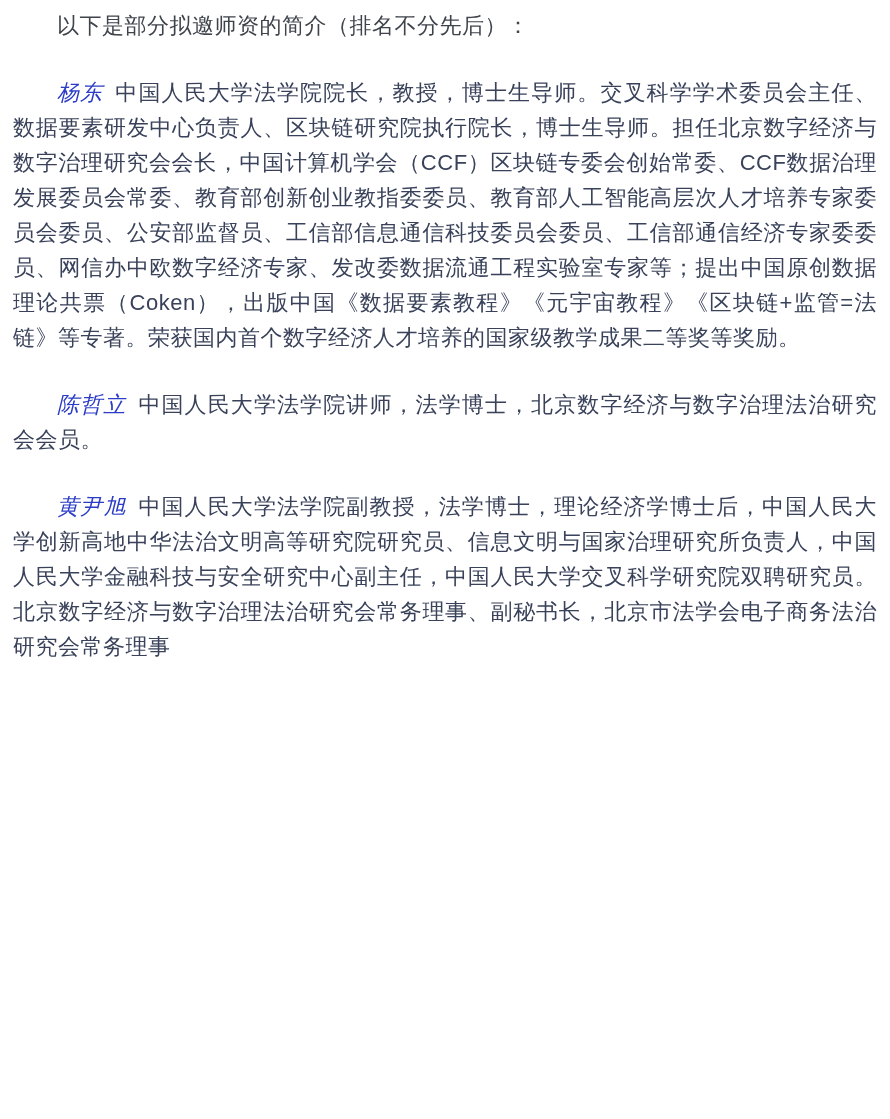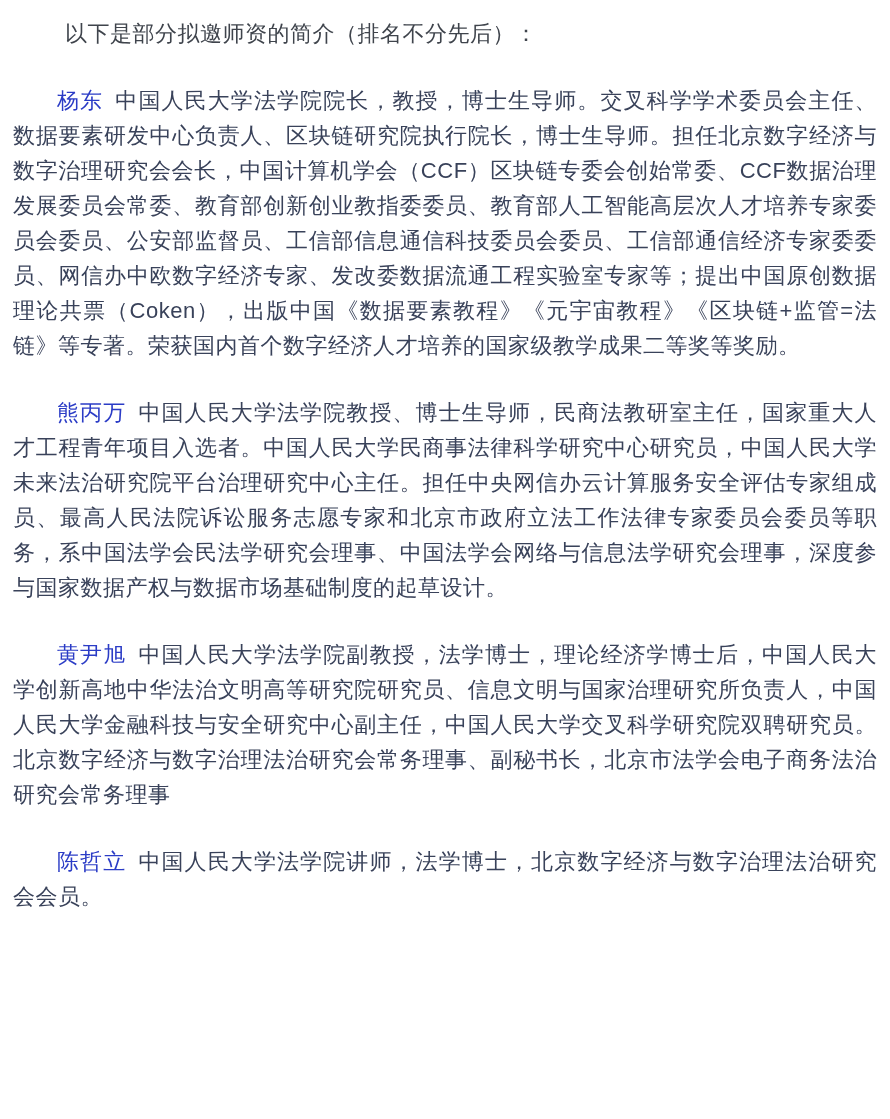--- a/index.html
+++ b/index.html
@@ -22,40 +22,40 @@
   p {
     font-size: 22px;
     line-height: 35px;
     text-align: justify;
     text-indent: 2em;
     letter-spacing: 0.5px;
     word-break: break-all;
   }
   p.intro {
     color: var(--intro-color);
-    margin: 8px;
+    margin: 0;
   }
   p.bio {
     color: var(--body-color);
     margin-top: 32px;
   }
   .name {
     color: var(--name-color);
     padding-right: 0.55em;
+    font-style: italic;
   }
 </style>
 </head>
 <body>
 
 <div class="article">
 
   <p class="intro">以下是部分拟邀师资的简介（排名不分先后）：</p>
 
   <p class="bio"><span class="name">杨东</span><span>中国人民大学法学院院长，教授，博士生导师。交叉科学学术委员会主任、数据要素研发中心负责人、区块链研究院执行院长，博士生导师。担任北京数字经济与数字治理研究会会长，中国计算机学会（CCF）区块链专委会创始常委、CCF数据治理发展委员会常委、教育部创新创业教指委委员、教育部人工智能高层次人才培养专家委员会委员、公安部监督员、工信部信息通信科技委员会委员、工信部通信经济专家委委员、网信办中欧数字经济专家、发改委数据流通工程实验室专家等；提出中国原创数据理论共票（Coken），出版中国《数据要素教程》《元宇宙教程》《区块链+监管=法链》等专著。荣获国内首个数字经济人才培养的国家级教学成果二等奖等奖励。</span></p>
 
-  <p class="bio"><span class="name">熊丙万</span><span>中国人民大学法学院教授、博士生导师，民商法教研室主任，国家重大人才工程青年项目入选者。中国人民大学民商事法律科学研究中心研究员，中国人民大学未来法治研究院平台治理研究中心主任。担任中央网信办云计算服务安全评估专家组成员、最高人民法院诉讼服务志愿专家和北京市政府立法工作法律专家委员会委员等职务，系中国法学会民法学研究会理事、中国法学会网络与信息法学研究会理事，深度参与国家数据产权与数据市场基础制度的起草设计。</span></p>
 
 
+  <p class="bio"><span class="name">陈哲立</span><span>中国人民大学法学院讲师，法学博士，北京数字经济与数字治理法治研究会会员。</span></p>
+
   <p class="bio"><span class="name">黄尹旭</span><span>中国人民大学法学院副教授，法学博士，理论经济学博士后，中国人民大学创新高地中华法治文明高等研究院研究员、信息文明与国家治理研究所负责人，中国人民大学金融科技与安全研究中心副主任，中国人民大学交叉科学研究院双聘研究员。北京数字经济与数字治理法治研究会常务理事、副秘书长，北京市法学会电子商务法治研究会常务理事</span></p>
-
-  <p class="bio"><span class="name">陈哲立</span><span>中国人民大学法学院讲师，法学博士，北京数字经济与数字治理法治研究会会员。</span></p>
 
 </div>
 
 </body></html>

